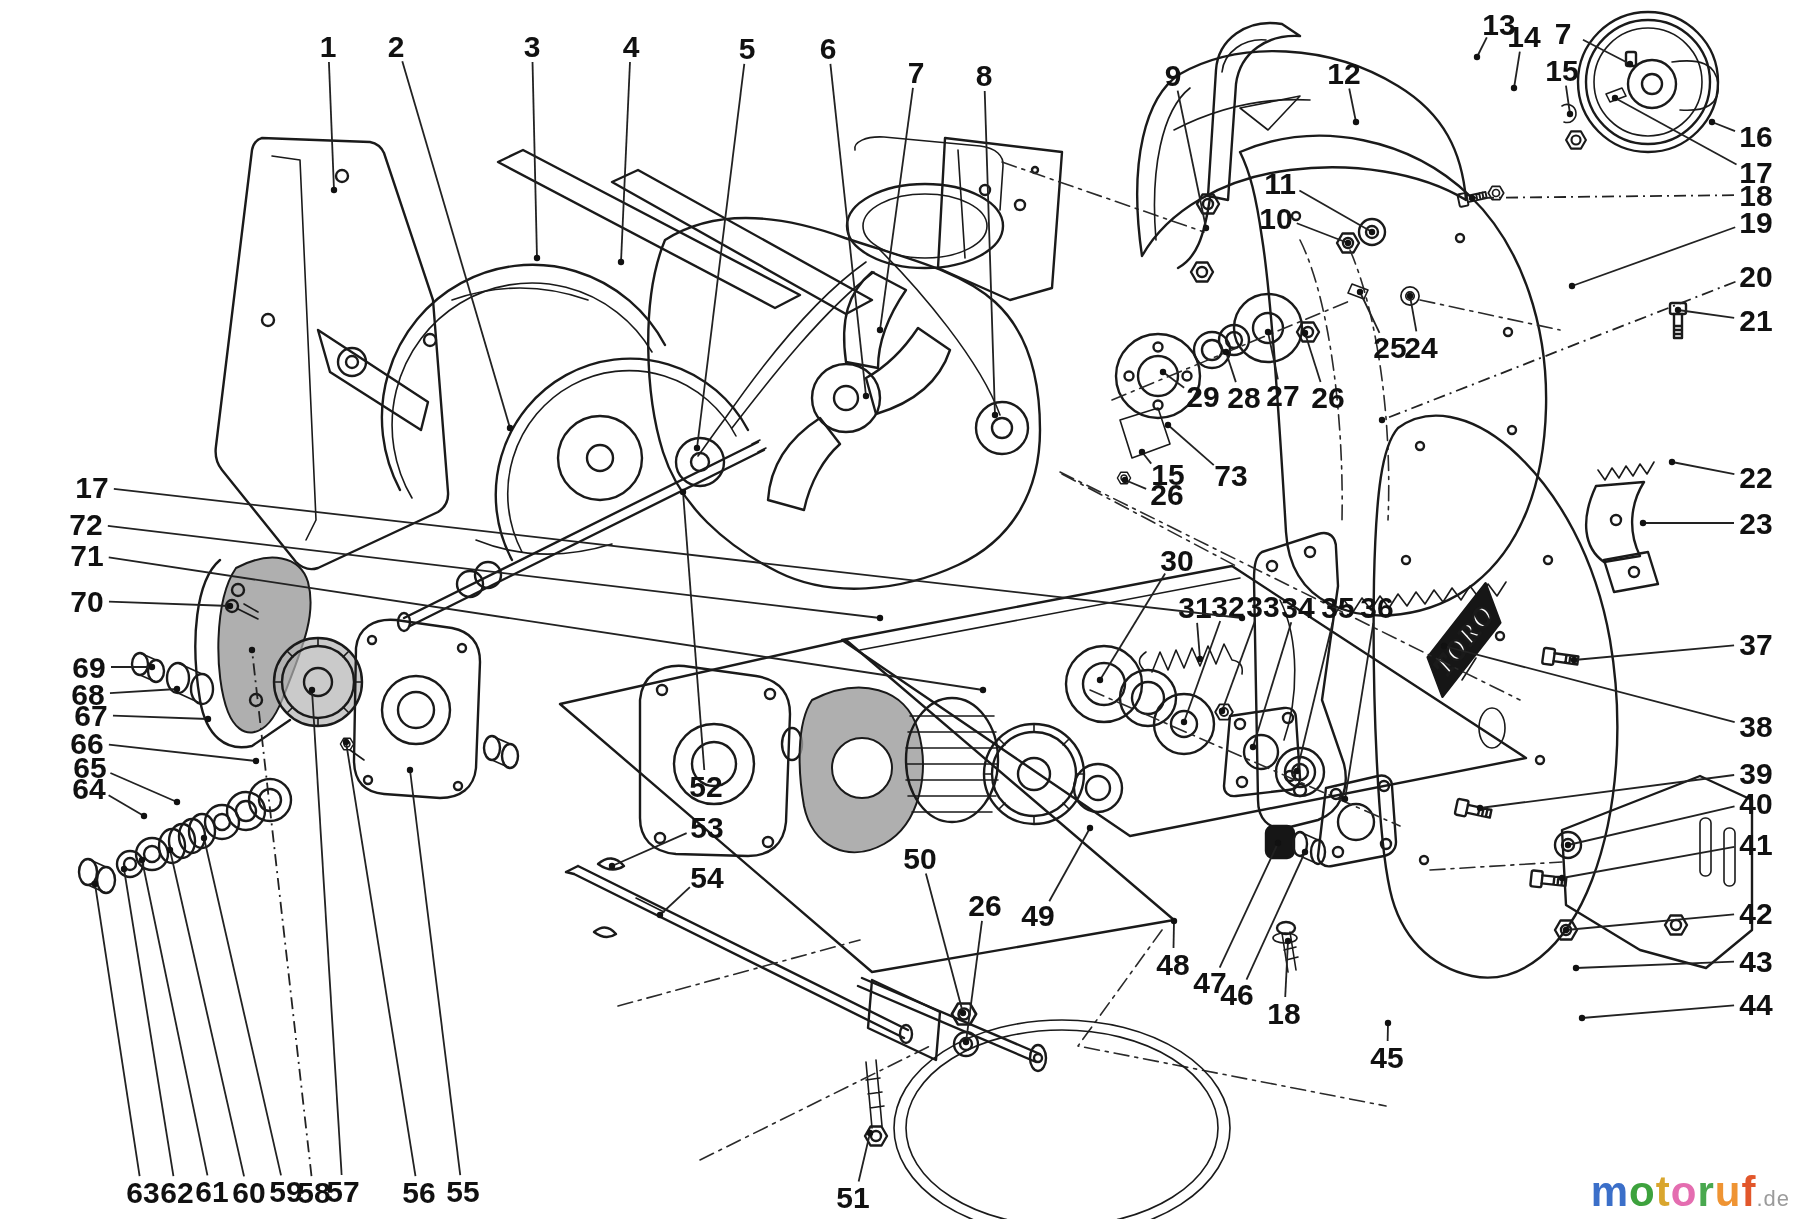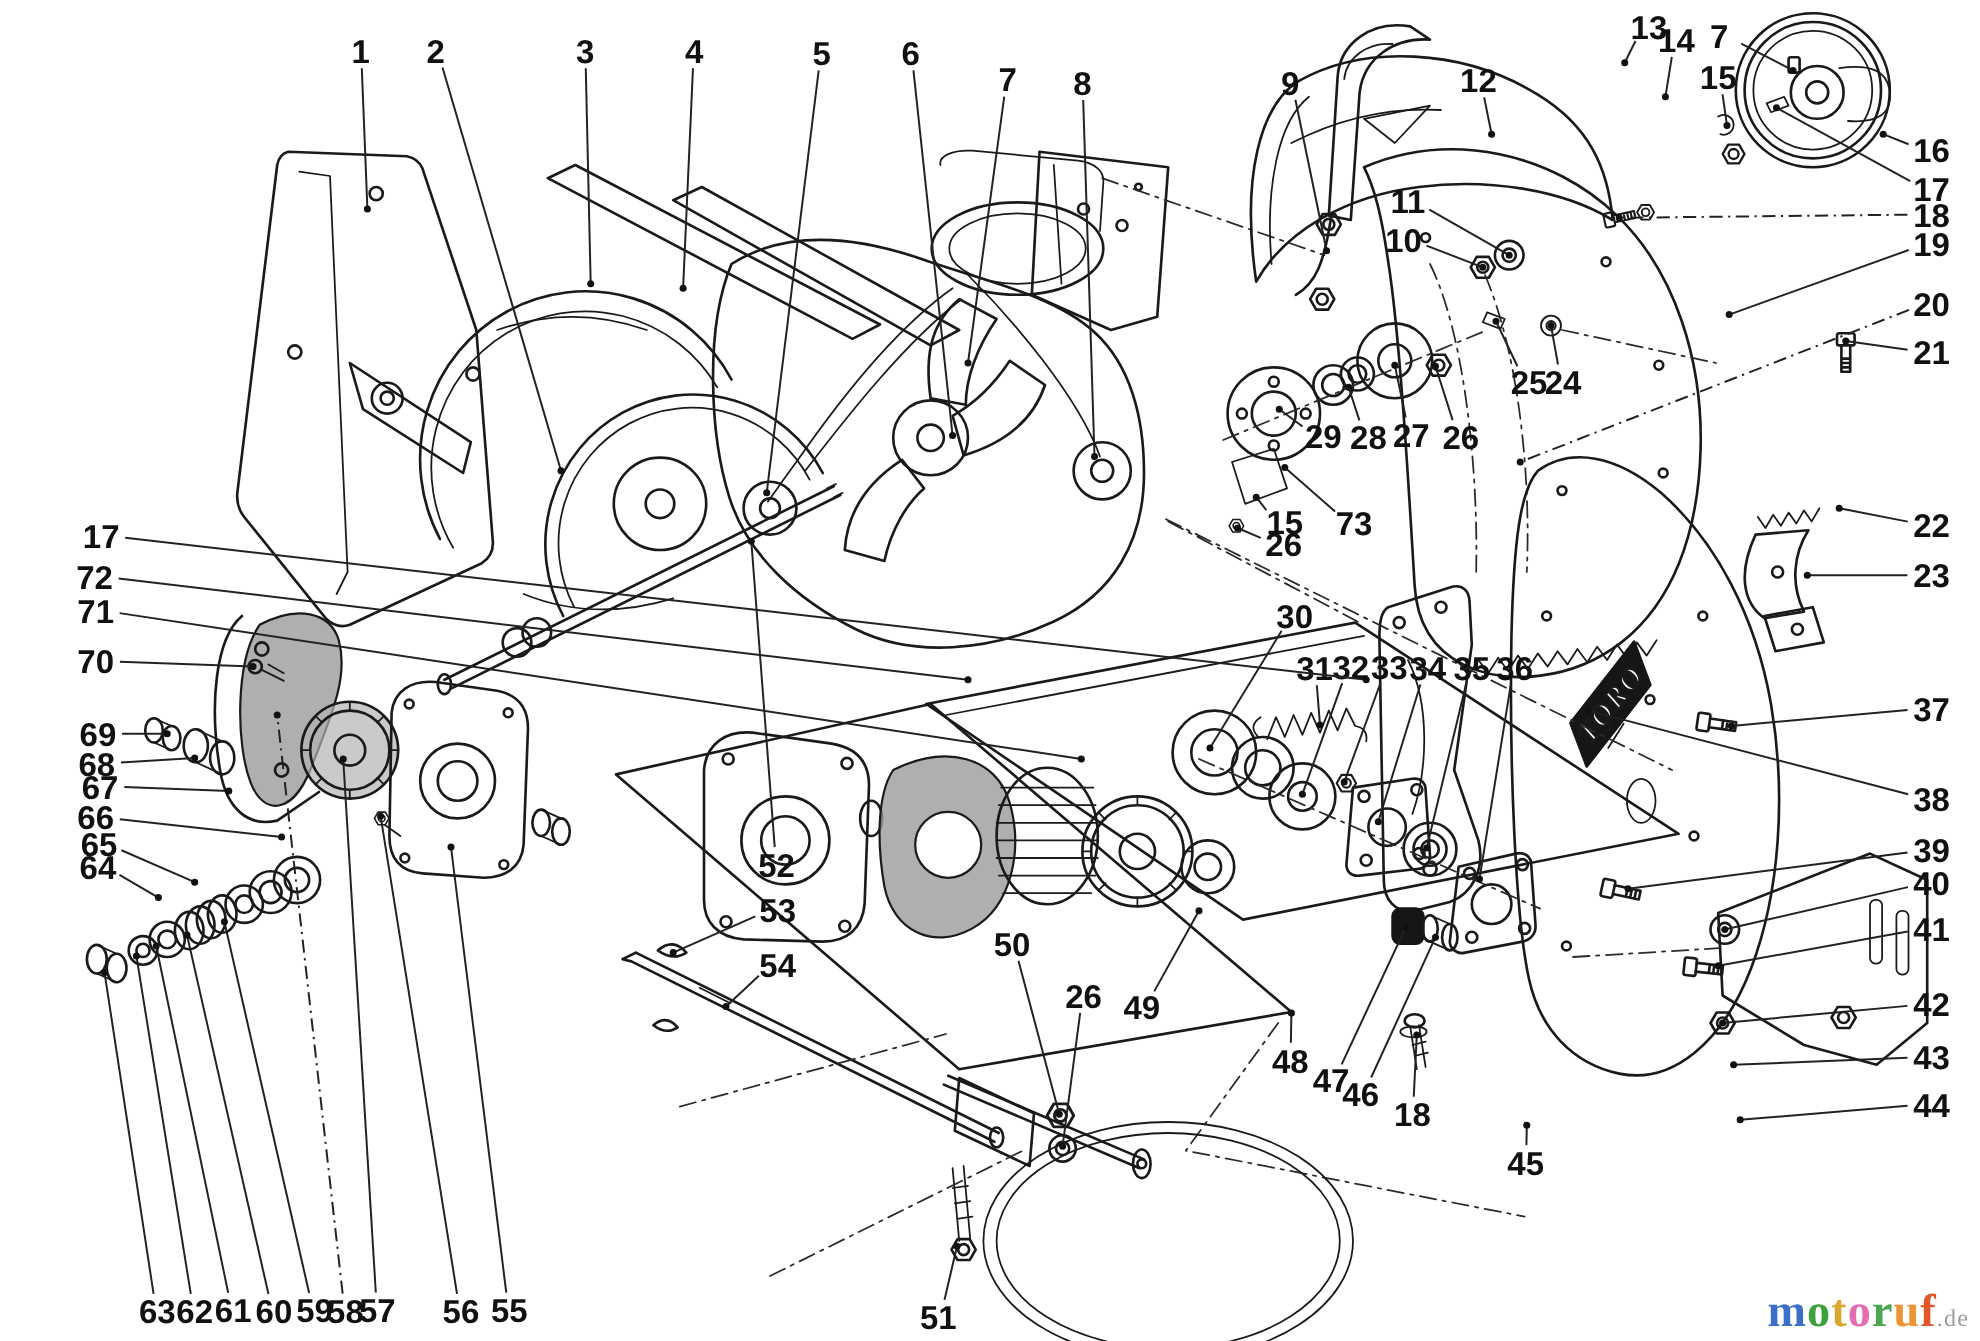--- a/index.html
+++ b/index.html
@@ -8,21 +8,21 @@
   svg{position:absolute;left:0;top:0;}
   .ln{fill:none;stroke:#1a1a1a;stroke-width:2.4;stroke-linecap:round;stroke-linejoin:round;}
   .ln-t{fill:none;stroke:#1a1a1a;stroke-width:1.6;stroke-linecap:round;stroke-linejoin:round;}
   .dd{fill:none;stroke:#2a2a2a;stroke-width:1.6;stroke-dasharray:15 6 3 6;}
   .fillg{fill:#9b9b9b;fill-opacity:.8;stroke:#1a1a1a;stroke-width:2;}
   .filld{fill:#161616;stroke:#161616;}
   .leader{stroke:#222;stroke-width:1.8;fill:none;}
   .leader.dash{stroke-dasharray:12 5 2 5;}
   .num{font-family:"Liberation Sans",sans-serif;font-weight:700;font-size:30px;fill:#111;}
   .dot{fill:#111;}
-  #watermark{position:absolute;right:10px;bottom:6px;font-family:Liberation Serif, serif;
+  #watermark{position:absolute;right:10px;bottom:6px;font-family:Liberation Sans, sans-serif;
              font-weight:700;font-size:42px;letter-spacing:1px;line-height:1;user-select:none;}
   #watermark .suffix{font-size:22px;font-weight:400;}
   .badge-text{font-family:"Liberation Serif",serif;font-weight:700;font-style:italic;
               font-size:27px;fill:#ffffff;letter-spacing:2px;}
 </style>
 </head>
 <body>
 
 <div class="stage">
 <svg id="art" width="1800" height="1219" viewBox="0 0 1800 1219" xmlns="http://www.w3.org/2000/svg">

